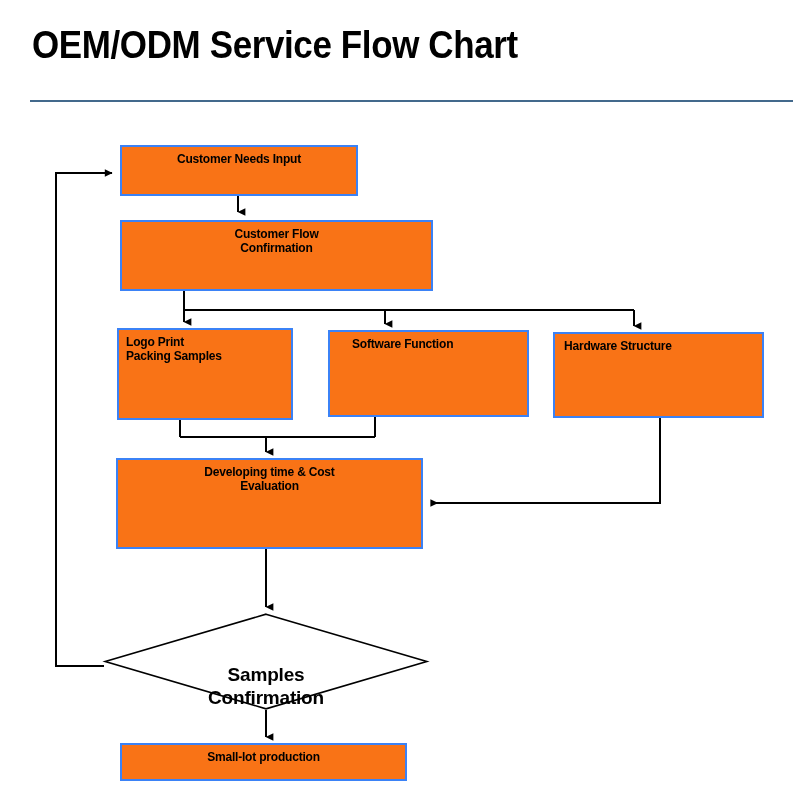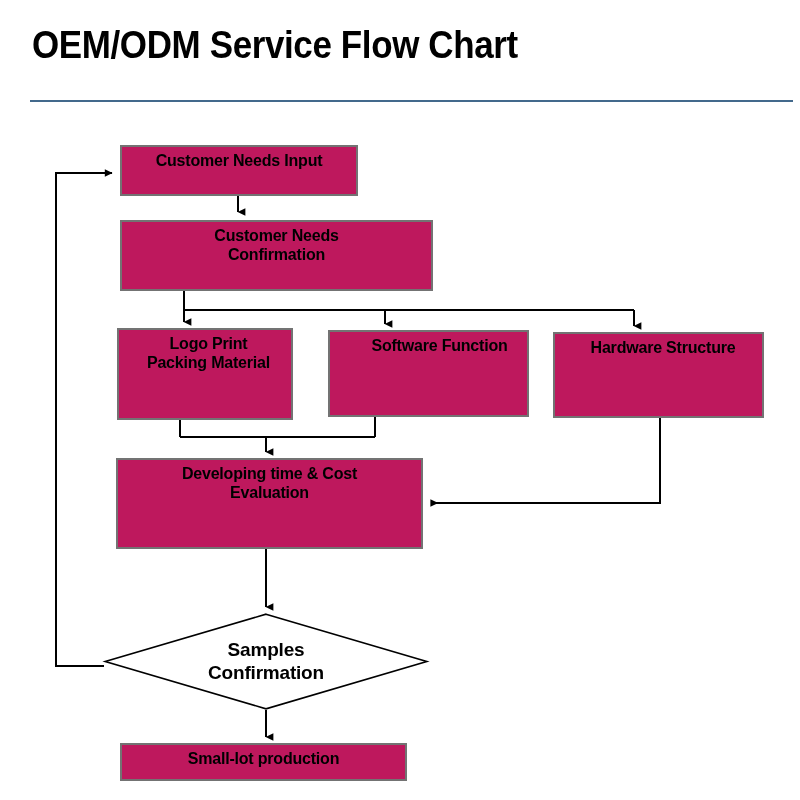--- a/index.html
+++ b/index.html
@@ -44,54 +44,54 @@
   .canvas {
     position: absolute;
     left: 0;
     top: 0;
     width: 800px;
     height: 800px;
   }
   .node {
     position: absolute;
     box-sizing: border-box;
-    border: 2px solid #737373;
-    background: #be185d;
+    border: 2px solid #3b82f6;
+    background: #f97316;
     font-weight: bold;
     line-height: 1.18;
-    font-size: 16px;
+    font-size: 12px;
     letter-spacing: -0.2px;
     padding-top: 5px;
   }
   .node.center {
     text-align: center;
   }
   .node.left {
-    text-align: center;
+    text-align: left;
     padding-left: 7px;
   }
   .diamond-wrap {
     position: absolute;
   }
   .diamond-svg {
     position: absolute;
     left: 0;
     top: 0;
     overflow: visible;
   }
   .diamond-label {
     position: absolute;
     left: 0;
     top: 0;
     width: 100%;
     height: 100%;
     display: flex;
     flex-direction: column;
     align-items: center;
-    justify-content: center;
+    justify-content: flex-end;
     font-weight: bold;
     font-size: 19px;
     line-height: 1.2;
     letter-spacing: -0.2px;
     text-align: center;
   }
 </style>
 </head>
 <body>
 
@@ -133,27 +133,27 @@
     <path d="M 250 710 L 250 737" stroke="#000" stroke-width="2" fill="none" marker-end="url(#arrowDown)"></path>
 
     <path d="M 88 666 L 40 666 L 40 173 L 96 173" stroke="#000" stroke-width="2" fill="none" marker-end="url(#arrowRightM)"></path>
   </svg>
 
   <div class="node center" style="left:104px; top:145px; width:238px; height:51px;">
     <div>Customer Needs Input</div>
   </div>
 
   <div class="node center" style="left:104px; top:220px; width:313px; height:71px;">
-    <div>Customer Needs</div>
+    <div>Customer Flow</div>
     <div>Confirmation</div>
   </div>
 
   <div class="node left" style="left:101px; top:328px; width:176px; height:92px;">
     <div>Logo Print</div>
-    <div>Packing Material</div>
+    <div>Packing Samples</div>
   </div>
 
   <div class="node left" style="left:312px; top:330px; width:201px; height:87px; padding-left:22px;">
     <div>Software Function</div>
   </div>
 
   <div class="node left" style="left:537px; top:332px; width:211px; height:86px; padding-left:9px;">
     <div>Hardware Structure</div>
   </div>
 

